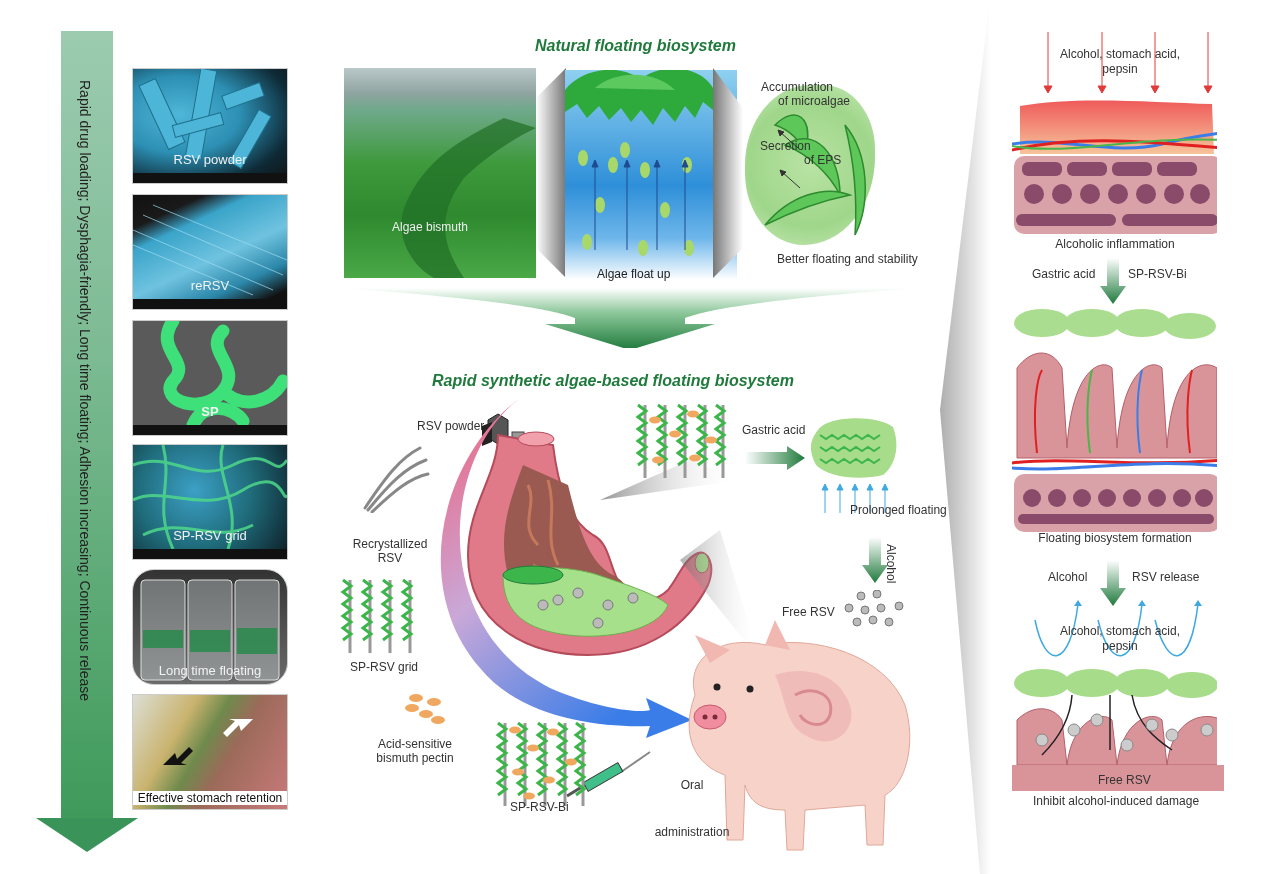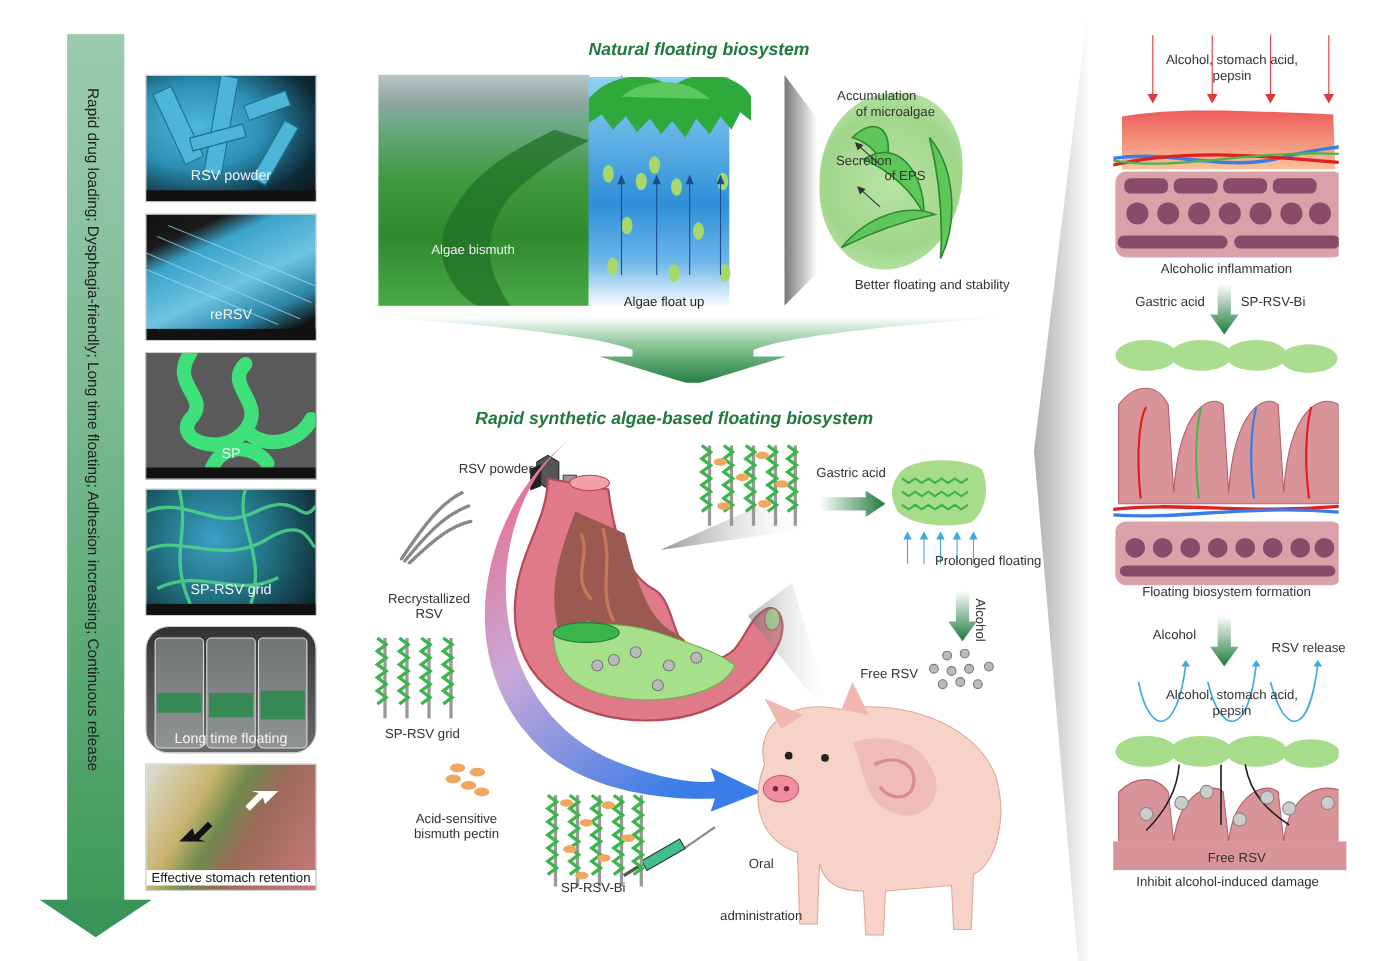--- a/index.html
+++ b/index.html
@@ -14,30 +14,30 @@
   #left-arrow-head { left:36px; top:818px; width:0; height:0;
     border-left:51px solid transparent; border-right:51px solid transparent; border-top:34px solid #3a945a; }
   #left-arrow-text { left:86px; top:80px; transform-origin:0 0; transform:rotate(90deg) translate(0,-7px);
     font-size:14px; color:#222; white-space:nowrap; }
   
   .panel { position:absolute; left:132px; width:154px; height:114px; overflow:hidden; border:1px solid #ccc; }
   .panel .cap { position:absolute; left:0; right:0; bottom:16px; text-align:center; color:#f2f2f2; font-size:13px; }
   .panel .bar { position:absolute; left:0; right:0; bottom:0; height:10px; background:#111; }
   #p1 { top:68px; background:radial-gradient(ellipse at 30% 40%,#4fb7d9 0%,#2c8fb3 40%,#0e2a36 75%,#111 100%); }
   #p2 { top:194px; background:linear-gradient(155deg,#111 0%,#1a1a1a 18%,#3aa4c9 30%,#6fc3e0 55%,#2b86a8 75%,#111 90%); }
-  #p3 { top:320px; background:#5a5a5a; }
+  #p3 { top:320px; background:#5a5a5a;font-weight:bold; }
   #p4 { top:444px; background:radial-gradient(circle at 40% 40%,#3ca0c5 0%,#1f6b7a 50%,#0c1c24 100%); }
   #p5 { top:569px; background:linear-gradient(to bottom,#333 0%,#4a4a4a 40%,#6a6a6a 100%);border-radius:22px; }
   #p6 { top:694px; background:linear-gradient(120deg,#dcdfd6 0%,#c9b36e 30%,#6f8a4c 45%,#9c6a5a 60%,#c97a7a 100%); }
   #p6 .cap2 { position:absolute; left:0; right:0; bottom:4px; text-align:center; background:#fff; color:#111; font-size:12px; }
   
   #algae-photo { left:344px; top:68px; width:192px; height:210px;
     background:linear-gradient(to bottom,#b9c8c9 0%,#8fa4a0 12%,#6fa98b 20%,#3f9a3e 45%,#2f8a2f 70%,#4aa847 100%); }
-  #float-box { left:535px; top:70px; width:128px; height:210px;
-    background:linear-gradient(to bottom,#8fd0f0 0%,#2e8fd8 55%,#6db6ea 80%,#ffffff 100%); }
+  #float-box { left:565px; top:70px; width:128px; height:210px;
+    background:linear-gradient(to bottom,#8fd0f0 0%,#2e8fd8 55%,#6db6ea 80%,#ffffff 100%);padding-left:44px; }
   #eps-blob { left:745px; top:85px; width:130px; height:160px; border-radius:50% 40% 55% 45%;
     background:radial-gradient(circle,#b9e3a4 0%,#9fd68a 60%,#cbebbb 100%); }
   #big-green-arrow { left:330px; top:288px; width:600px; height:60px; }
   
   #stomach { left:458px; top:425px; width:260px; height:240px; }
   #pig { left:655px; top:615px; width:260px; height:240px; }
   #gradient-arc { left:400px; top:398px; width:300px; height:340px; }
   
   #right-funnel { left:930px; top:0; width:60px; height:874px; }
   .tissue { position:absolute; left:1012px; width:205px; }
@@ -534,21 +534,21 @@
       <circle cx="120" cy="190" r="9"></circle>
       <circle cx="145" cy="190" r="9"></circle>
       <circle cx="170" cy="190" r="9"></circle>
       <circle cx="192" cy="190" r="9"></circle>
       <rect x="6" y="206" width="196" height="10" rx="5"></rect>
     </g>
 </svg>
 <div class="lbl c" style="left:1020px;top:531px;width:190px;">Floating biosystem formation</div>
 
 <div class="lbl" style="left:1048px;top:570px;">Alcohol</div>
-<div class="lbl" style="left:1132px;top:582px;margin-left:24px;">RSV release</div>
+<div class="lbl" style="left:1132px;top:570px;">RSV release</div>
 <svg class="abs" style="left:1100px;top:560px" width="26" height="46">
   <defs>
       <linearGradient id="gs2" x1="0" y1="0" x2="0" y2="1">
         <stop offset="0" stop-color="#ffffff"></stop>
         <stop offset="1" stop-color="#1f7a3c"></stop>
       </linearGradient>
     </defs>
   <polygon points="7,0 19,0 19,28 26,28 13,46 0,28 7,28" fill="url(#gs2)"></polygon>
 </svg>
 

